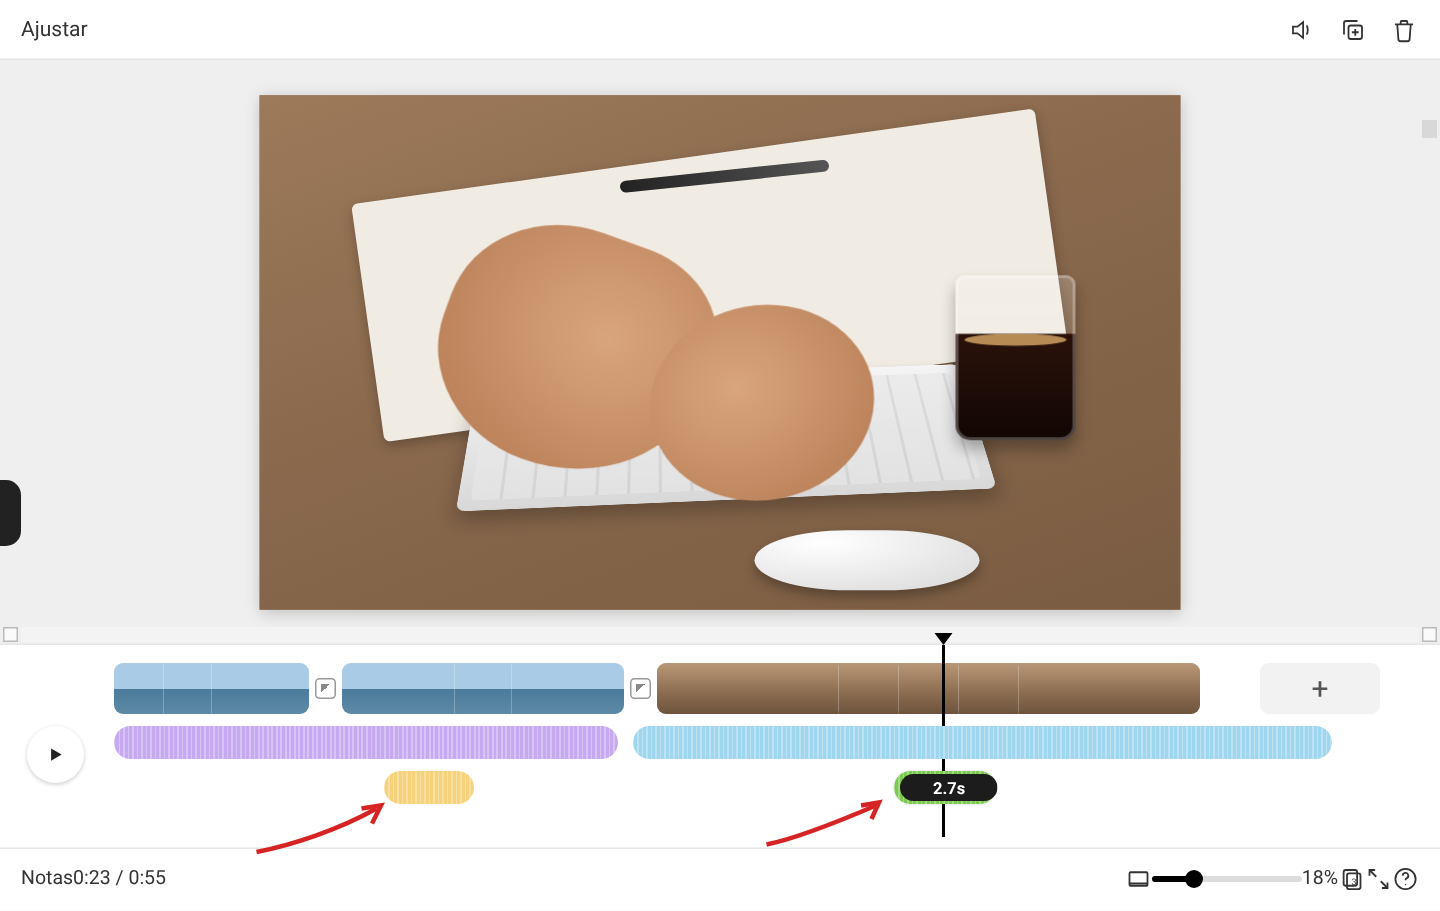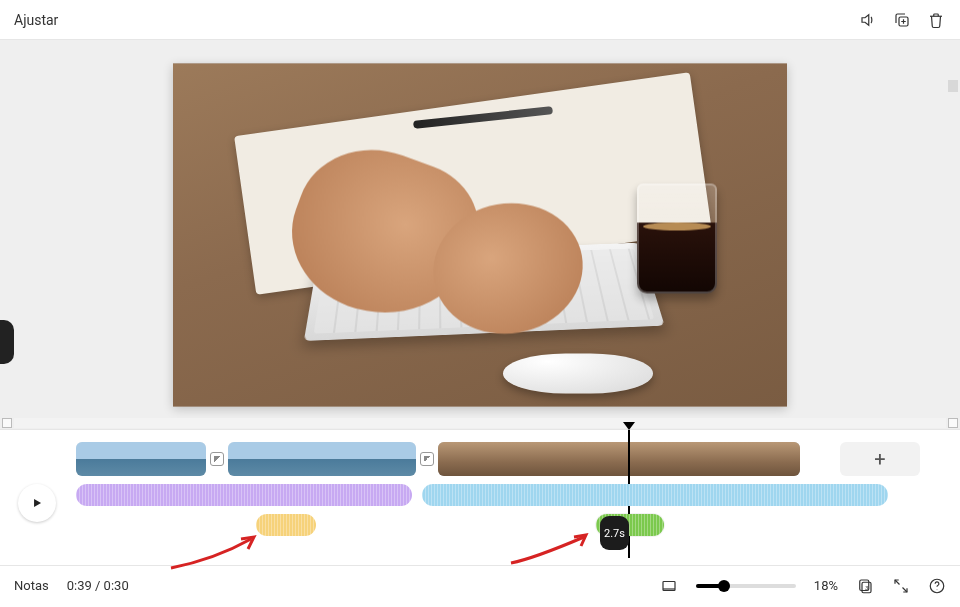--- a/index.html
+++ b/index.html
@@ -53,32 +53,32 @@
   .trans span { display:block; width:6px; height:6px; background:linear-gradient(135deg,#888 50%, transparent 50%);}
   .add-page { position:absolute; right:0; top:4px; width: 80px; height: 34px; background:#f2f2f2; border-radius:6px; display:flex; align-items:center; justify-content:center; font-size:20px; color:#555; cursor:pointer;}
 
   
   .audio { position:absolute; height: 22px; border-radius: 11px; }
   .wave { position:absolute; inset:0; background-image: repeating-linear-gradient(90deg, rgba(255,255,255,.6) 0 1px, transparent 1px 3px); opacity:.5; mask: linear-gradient(#000,#000);}
   .audio.purple { background:#c7a9f2; }
   .audio.blue { background:#9fd6ef;}
   .audio.yellow { background:#f6d27a;}
   .audio.green { background:#7bc94d; box-shadow: 0 0 0 1px rgba(0,0,0,.05);}
-  .green .pill { position:absolute; left:4px; top:2px; height:34px; padding:0 4px; background:#1c1c1c; color:#fff; font-size:11px; border-radius: 9px; display:flex; align-items:center; font-weight:400;}
+  .green .pill { position:absolute; left:4px; top:2px; height:18px; padding:0 22px; background:#1c1c1c; color:#fff; font-size:11px; border-radius: 9px; display:flex; align-items:center; font-weight:700;}
 
   
   .playhead { position:absolute; top: -8px; bottom: 0; width: 2px; background:#000; pointer-events:none;}
   .playhead::before { content:""; position:absolute; top:-8px; left:-5px; width:0; height:0; border-left:6px solid transparent; border-right:6px solid transparent; border-top:8px solid #000;}
 
   
   .arrow { position:absolute; pointer-events:none;}
   .arrow svg { stroke:#d62323; stroke-width:3; fill:none; }
 
   
-  .bottombar { height: 40px; border-top: 1px solid #e6e6e6; display:flex; align-items:center; padding: 0 14px; gap: 18px; font-size: 13px; color:#333;}
+  .bottombar { height: 40px; border-top: 1px solid #e6e6e6; display:flex; align-items:center; padding: 0 14px; font-size: 13px; color:#333;}
   .bottombar .spacer { flex:1;}
   .slider { width: 100px; height: 4px; background:#ddd; border-radius:2px; position:relative; cursor:pointer;}
   .slider .fill { position:absolute; left:0; top:0; height:100%; width:25%; background:#000; border-radius:2px;}
   .slider .knob { position:absolute; top:-4px; width:12px; height:12px; background:#000; border-radius:50%; left: 22%;}
   .mini-icon { width:18px; height:18px; display:flex; align-items:center; justify-content:center; cursor:pointer;}
   .mini-icon svg { width:18px; height:18px; stroke:#333; fill:none; stroke-width:1.6;}
 </style>
 </head>
 <body>
 
@@ -202,21 +202,21 @@
       <svg width="90" height="40" viewBox="0 0 90 40">
           <path d="M5 32 C 25 28, 50 18, 78 6"></path>
           <path d="M68 6 L80 4 L75 15"></path>
         </svg>
     </div>
   </div>
 </div>
 
 <div class="bottombar">
   <div>Notas</div>
-  <div>0:39 / 0:30</div>
+  <div>0:23 / 0:55</div>
   <div class="spacer"></div>
   <div class="mini-icon">
     <svg viewBox="0 0 24 24">
         <rect x="4" y="6" width="16" height="12" rx="1"></rect>
         <path d="M4 16h16"></path>
       </svg>
   </div>
   <div class="slider">
     <div class="fill"></div>
       <div class="knob"></div>

